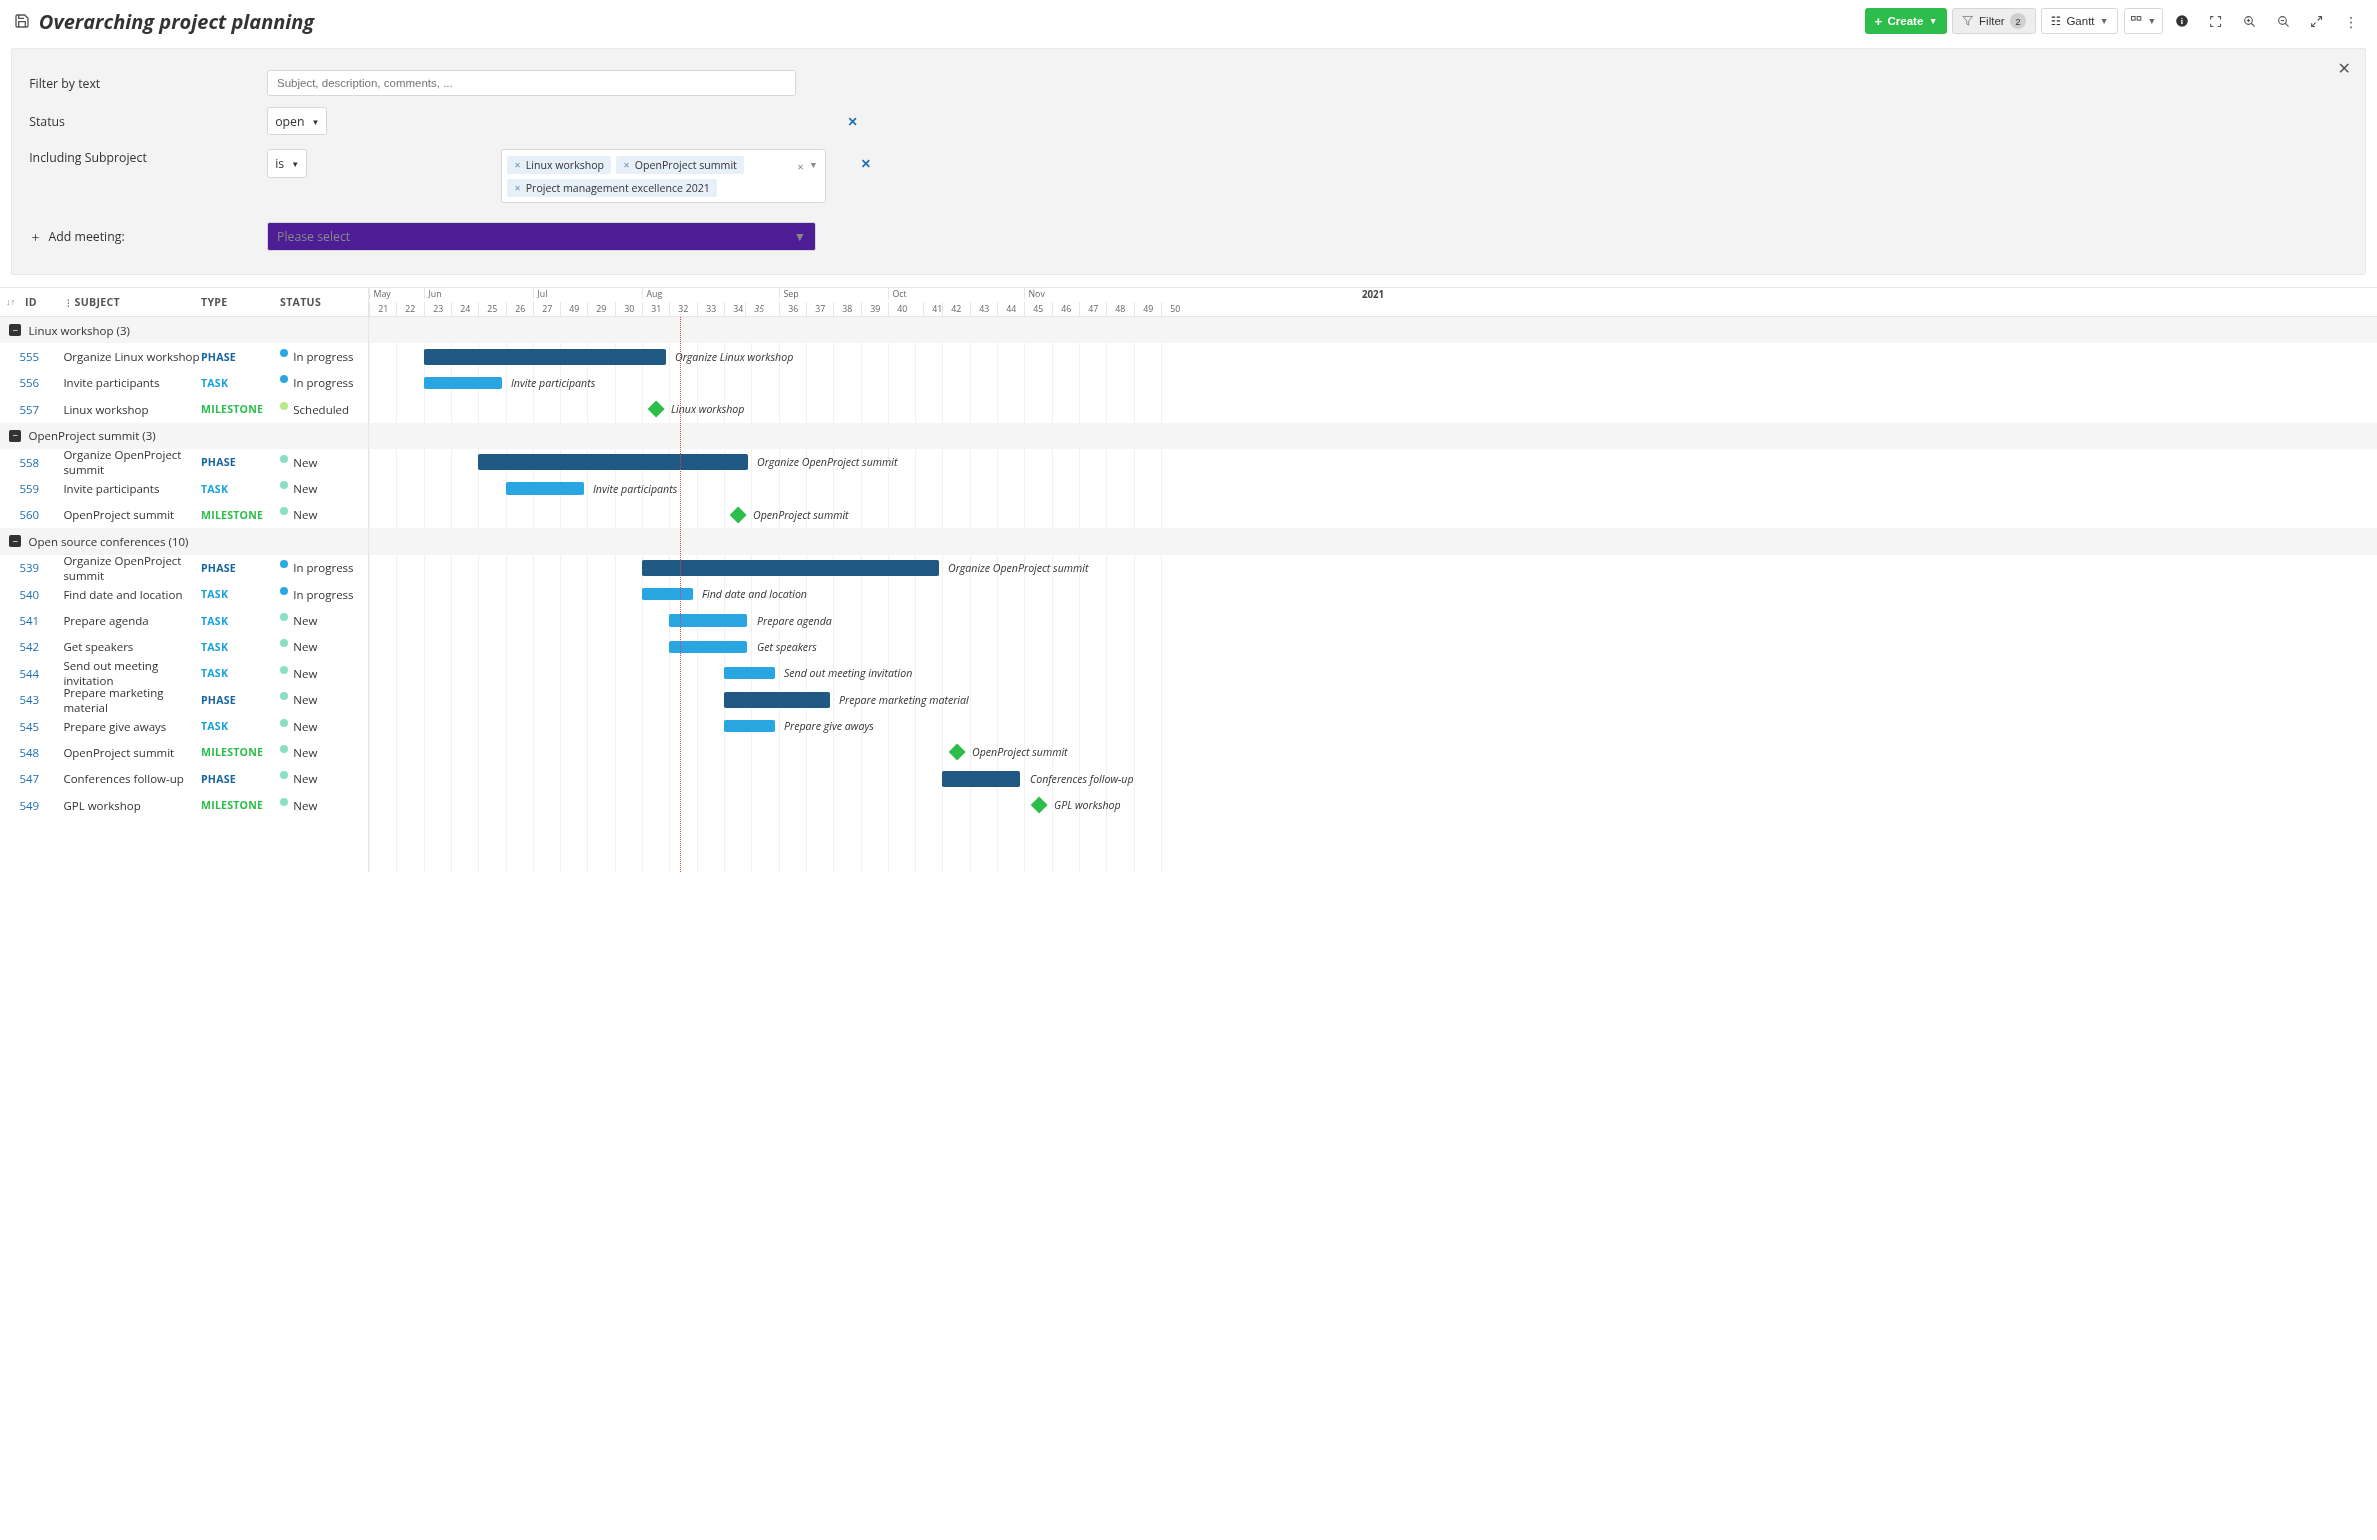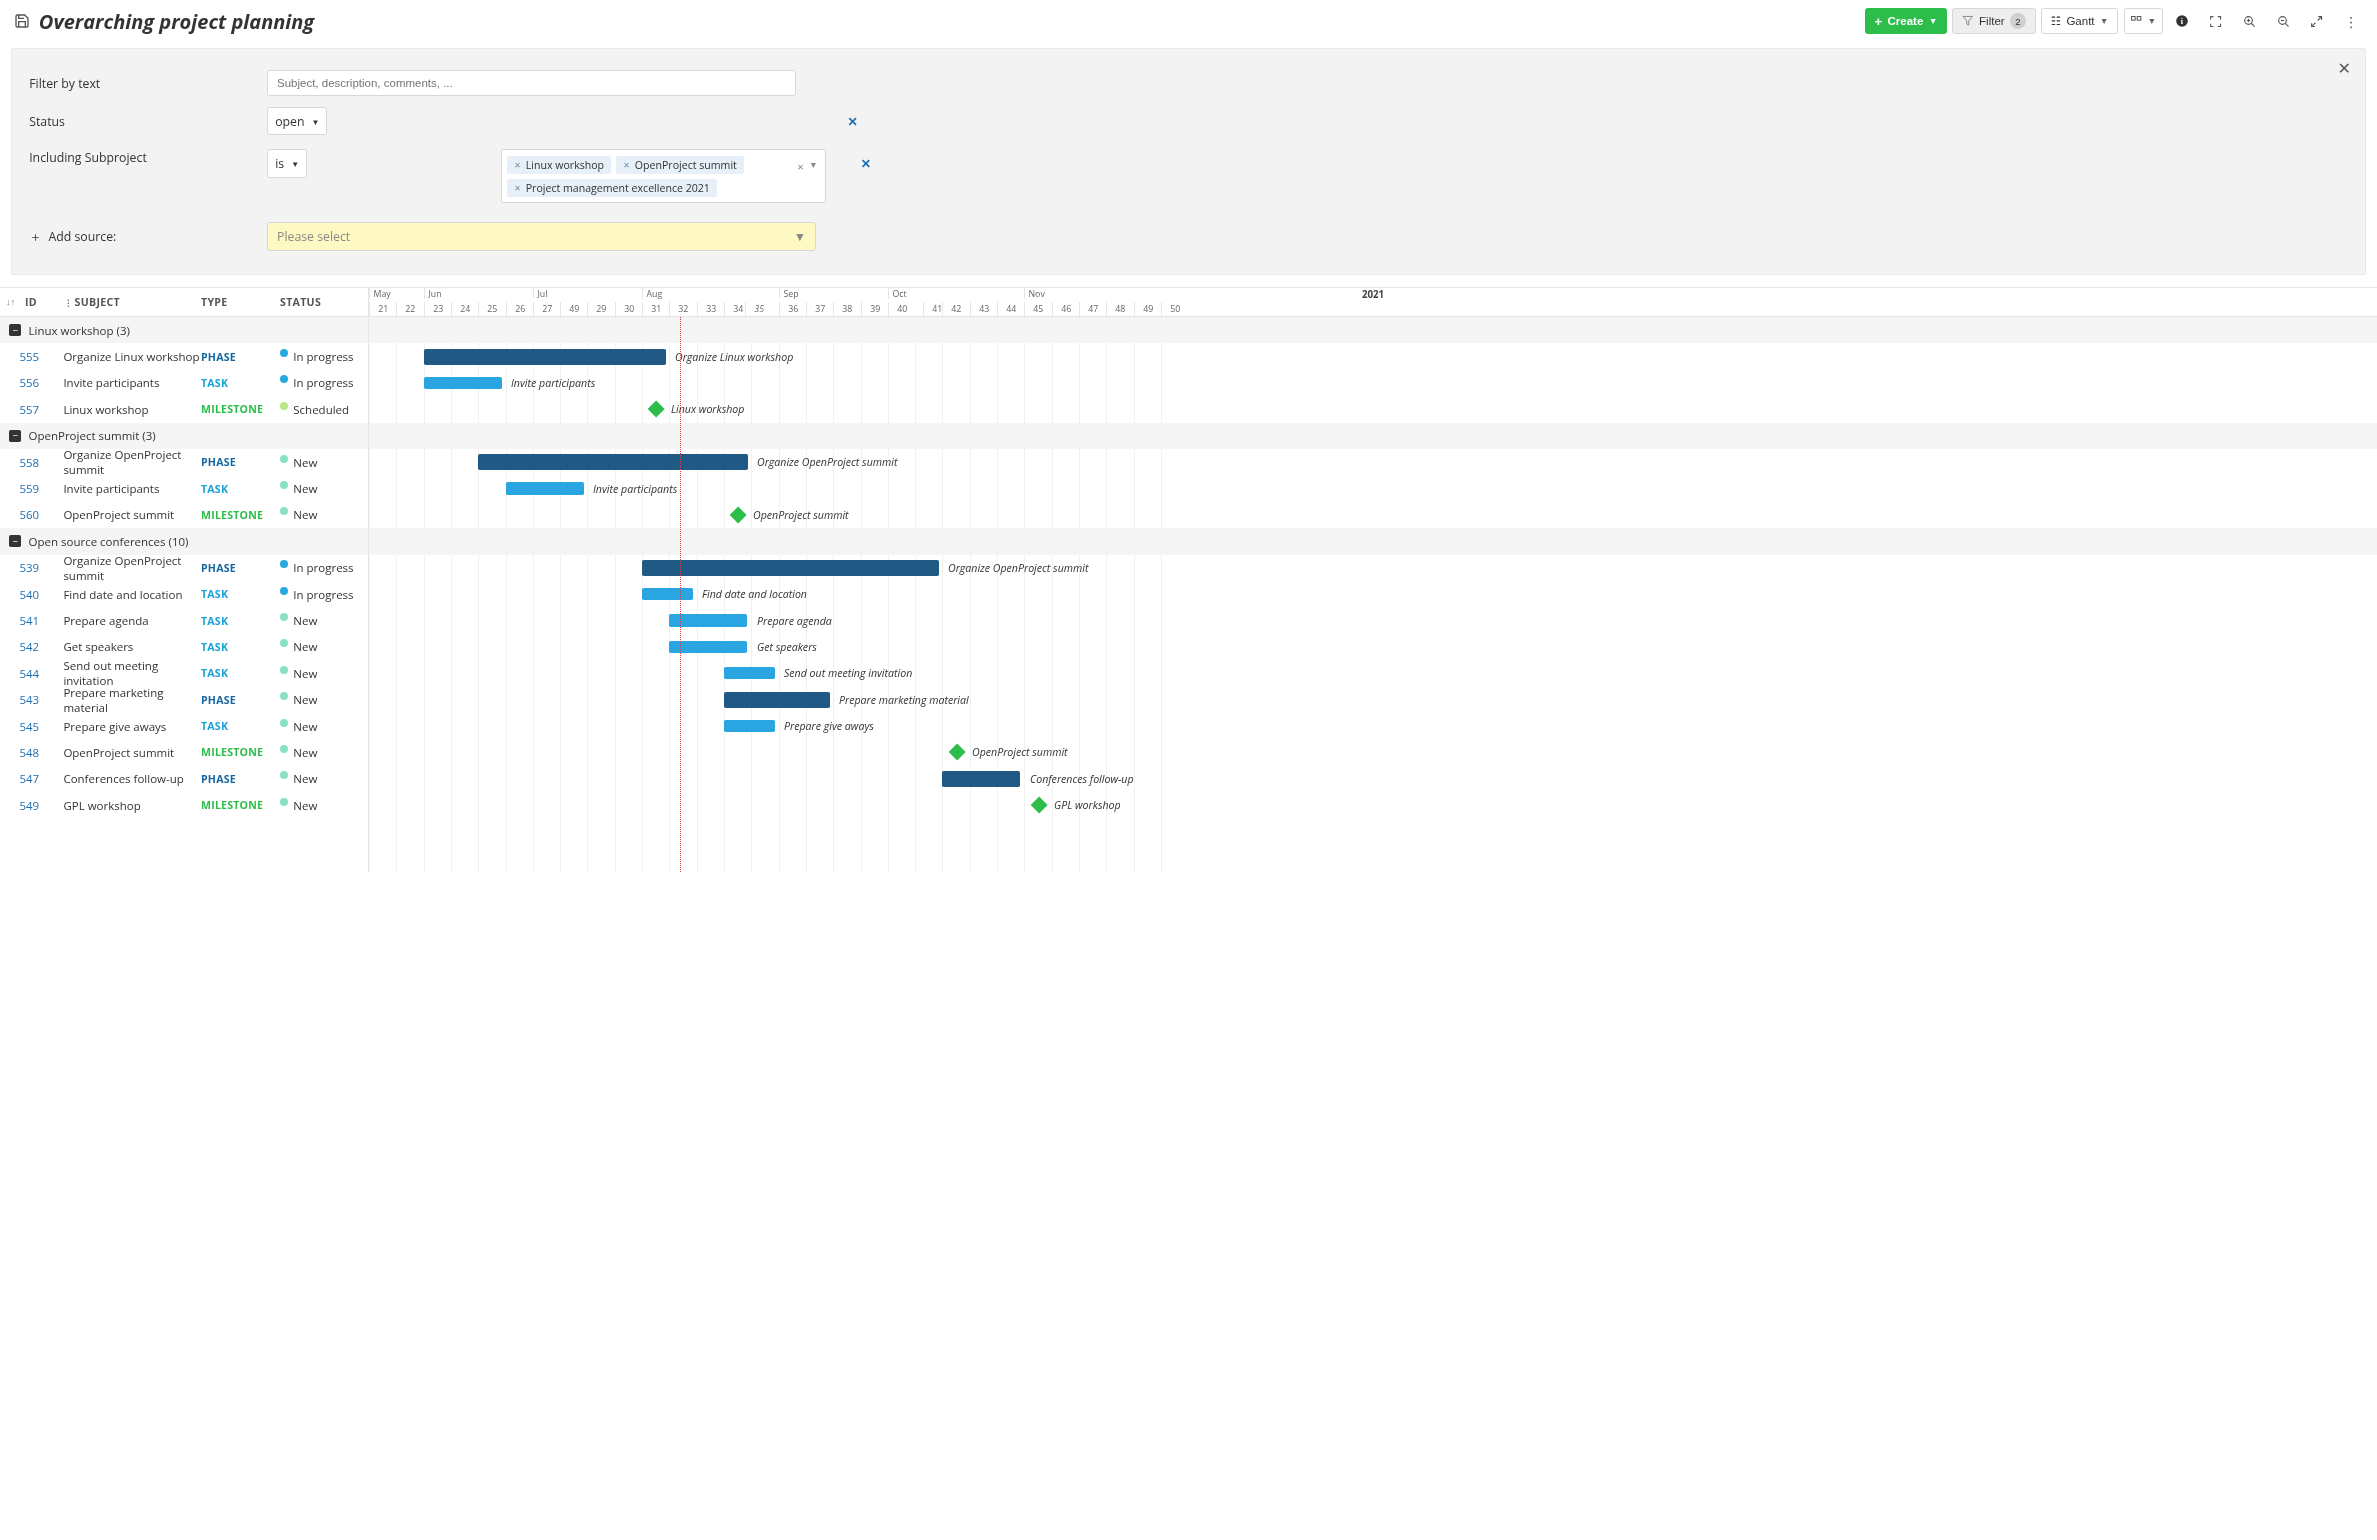--- a/index.html
+++ b/index.html
@@ -85,21 +85,21 @@
   }
   .tag{
     display:inline-flex;align-items:center;gap:5.3px;
     background:#e7f0f8;border-radius:2.6px;padding:1.8px 7px;font-size:10.6px;color:#333;
   }
   .tag .tag-x{color:#6a8aa8;font-size:10.6px;cursor:pointer}
   .tag-box .clear-tags{position:absolute;right:21px;top:8.8px;color:#888;cursor:pointer;font-size:11.5px}
   .tag-box .tag-chev{position:absolute;right:7px;top:8.8px;color:#888;font-size:8.8px;cursor:pointer}
   .remove-filter{margin-left:17.6px;color:#1f6fb2;font-weight:700;cursor:pointer}
   .add-filter-label{cursor:pointer;display:flex;align-items:center;gap:7px;color:#333}
-  .please-select{width:529px;height:26.4px;border:0.9px solid var(--border);border-radius:2.6px;background:#fef9c3;display:flex;align-items:center;justify-content:space-between;padding:0 8.8px;color:#888;cursor:pointer}
+  .please-select{width:529px;height:26.4px;border:0.9px solid var(--border);border-radius:2.6px;background:#4c1d95;display:flex;align-items:center;justify-content:space-between;padding:0 8.8px;color:#888;cursor:pointer}
   
   .split{display:flex;border-top:0.9px solid var(--border-light)}
   .table-pane{width:368px;flex:none;}
   .gantt-pane{flex:1;overflow:hidden;position:relative;border-left:0.9px solid var(--border-light)}
   
   .tbl-head{
     display:flex;align-items:center;height:28px;border-bottom:0.9px solid var(--border-light);
     font-size:10.6px;color:#555;font-weight:700;letter-spacing:0.3px;
   }
   .col-exp{width:25px;flex:none;display:flex;align-items:center;justify-content:center}
@@ -263,21 +263,21 @@
         </span>
       <span class="clear-tags">×</span>
       <span class="tag-chev">▼</span>
     </div>
     <span class="remove-filter" style="margin-left:35px;margin-top:5.3px">✕</span>
   </div>
 
   <div class="filter-row" style="margin-top:8.8px">
     <div class="filter-label add-filter-label">
       <span>＋</span>
-      <span>Add source:</span>
+      <span>Add meeting:</span>
     </div>
     <div class="please-select">
       <span>Please select</span>
       <span class="chev">▼</span>
     </div>
   </div>
 </div>
 
 <div class="split">
 

